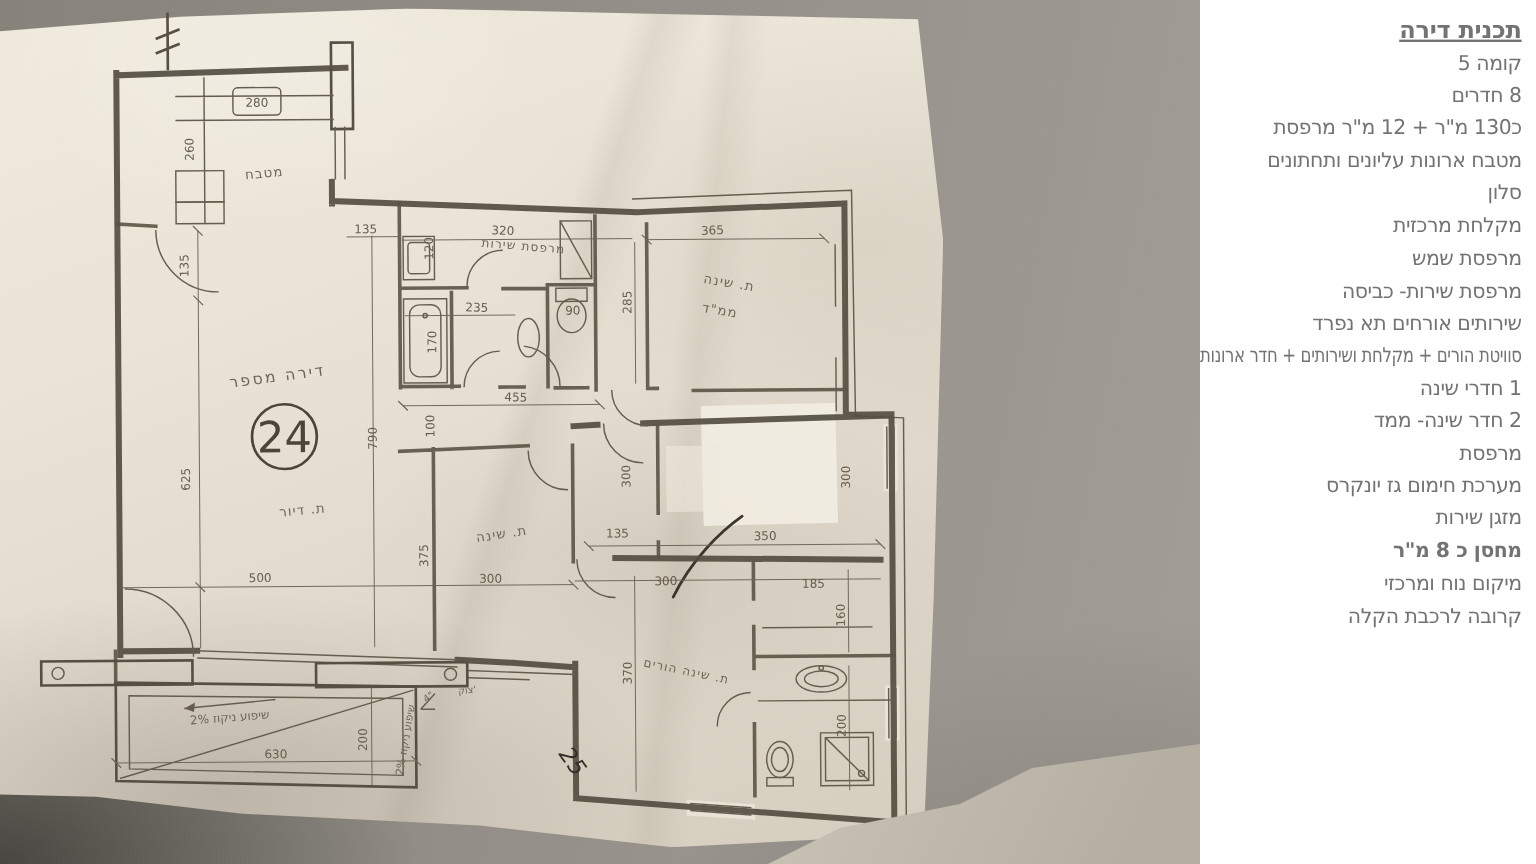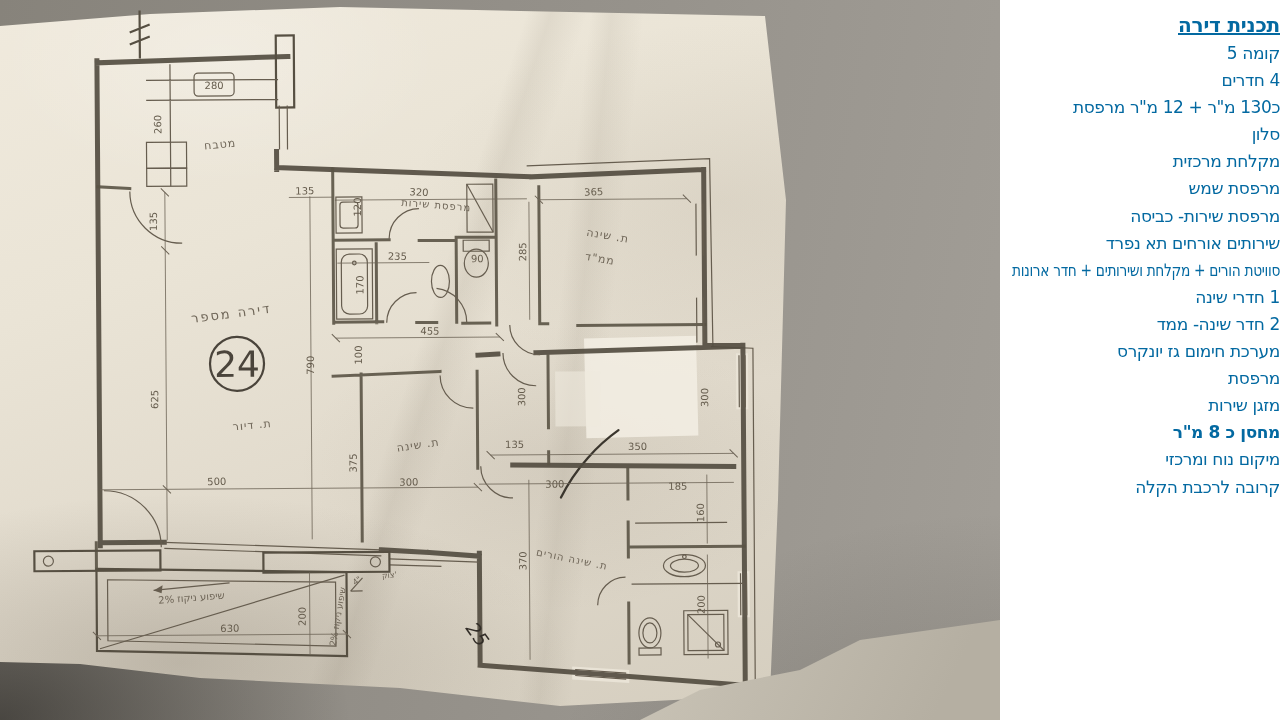--- a/index.html
+++ b/index.html
@@ -38,21 +38,21 @@
   svg text{fill:#6e6557;font-family:"DejaVu Sans",sans-serif;}
   .dim{font-size:10px;text-anchor:middle;fill:#665d4e;}
   .room{font-size:11px;text-anchor:middle;letter-spacing:1px;}
   .big{font-size:13px;letter-spacing:2px;}
   .num{font-size:36px;text-anchor:middle;fill:#4a443b;}
   .note{font-size:10px;text-anchor:middle;}
   .sml{font-size:8px;text-anchor:middle;}
   .hand{font-size:19px;fill:#332e28;font-style:italic;text-anchor:middle;}
   
   .panel{position:absolute;left:1000px;top:0;width:280px;height:720px;background:#ffffff;
-    direction:rtl;text-align:right;box-sizing:border-box;padding:10px 0 0 2px;color:#0369a1;}
+    direction:rtl;text-align:right;box-sizing:border-box;padding:10px 12px 0 2px;color:#737373;}
   .title{font-size:20px;font-weight:bold;text-decoration:underline;line-height:30px;
     letter-spacing:-.2px;}
   .listing-line{font-size:17px;line-height:27.1px;letter-spacing:-.4px;white-space:nowrap;
     transform-origin:right center;}
   .listing-line.bold,.listing-line b{font-weight:bold;}
 </style>
 </head>
 <body>
 
 <div class="stage">
@@ -225,31 +225,32 @@
       </g>
     </svg>
 
     <div class="curl"></div>
   </div>
 
   <div class="panel">
     <div class="title">תכנית דירה</div>
     <div>
         <div class="listing-line">קומה 5</div>
-        <div class="listing-line">4 חדרים</div>
+        <div class="listing-line">8 חדרים</div>
         <div class="listing-line">כ130 מ"ר + 12 מ"ר מרפסת</div>
+        <div class="listing-line">מטבח ארונות עליונים ותחתונים</div>
         <div class="listing-line">סלון</div>
         <div class="listing-line">מקלחת מרכזית</div>
         <div class="listing-line">מרפסת שמש</div>
         <div class="listing-line">מרפסת שירות- כביסה</div>
         <div class="listing-line">שירותים אורחים תא נפרד</div>
         <div class="listing-line" style="transform: scaleX(0.809668);">סוויטת הורים + מקלחת ושירותים + חדר ארונות</div>
         <div class="listing-line">1 חדרי שינה</div>
         <div class="listing-line">2 חדר שינה- ממד</div>
+        <div class="listing-line">מרפסת</div>
         <div class="listing-line">מערכת חימום גז יונקרס</div>
-        <div class="listing-line">מרפסת</div>
         <div class="listing-line">מזגן שירות</div>
         <div class="listing-line bold">מחסן כ 8 מ"ר</div>
         <div class="listing-line">מיקום נוח ומרכזי</div>
         <div class="listing-line">קרובה לרכבת הקלה</div>
       </div>
   </div>
 </div>
 
 </body></html>

